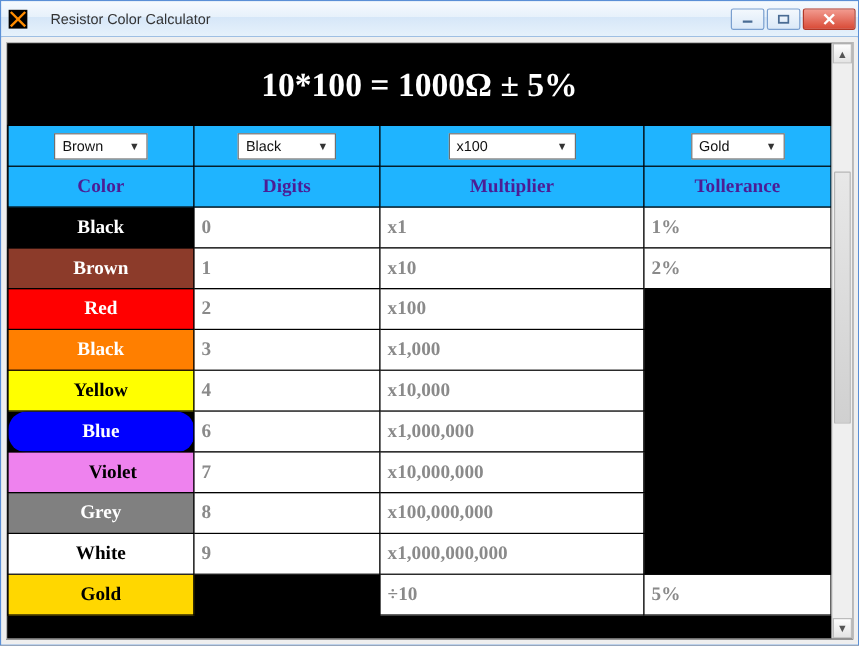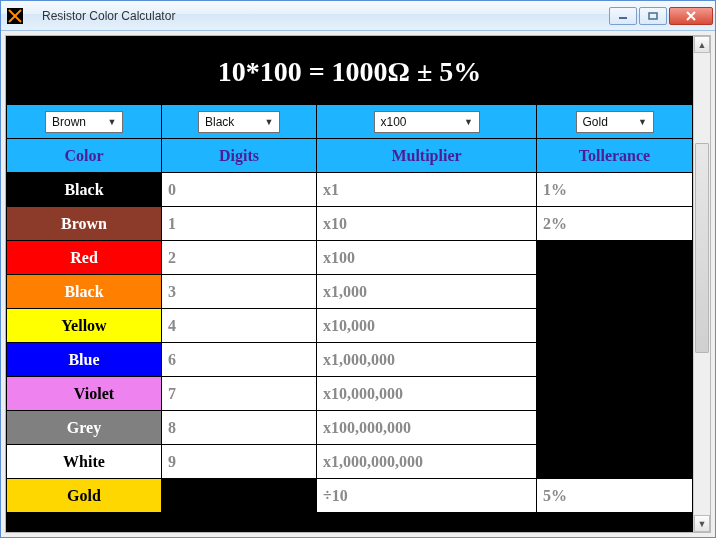--- a/index.html
+++ b/index.html
@@ -286,21 +286,21 @@
                     <td class="val-cell">x1,000</td>
                     <td class="val-empty"></td>
                   </tr>
                   <tr>
                     <td class="color-cell" style="background: rgb(255, 255, 0); color: rgb(0, 0, 0);">Yellow</td>
                     <td class="val-cell">4</td>
                     <td class="val-cell">x10,000</td>
                     <td class="val-empty"></td>
                   </tr>
                   <tr>
-                    <td class="color-cell" style="background: rgb(0, 0, 255); color: rgb(255, 255, 255);">Blue</td>
+                    <td class="color-cell" style="background: rgb(0, 0, 255); color: rgb(255, 255, 255); border-radius: 15px;">Blue</td>
                     <td class="val-cell">6</td>
                     <td class="val-cell">x1,000,000</td>
                     <td class="val-empty"></td>
                   </tr>
                   <tr>
                     <td class="color-cell" style="background: rgb(238, 130, 238); color: rgb(0, 0, 0); padding-left: 26px;">Violet</td>
                     <td class="val-cell">7</td>
                     <td class="val-cell">x10,000,000</td>
                     <td class="val-empty"></td>
                   </tr>

